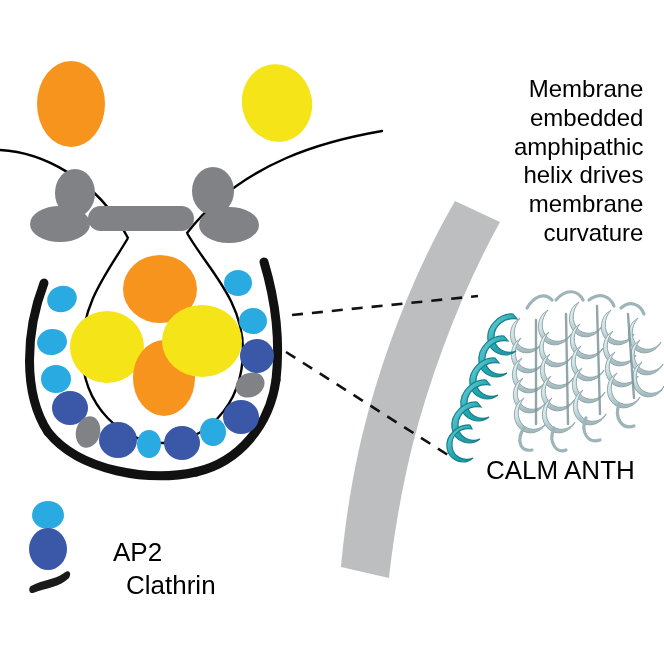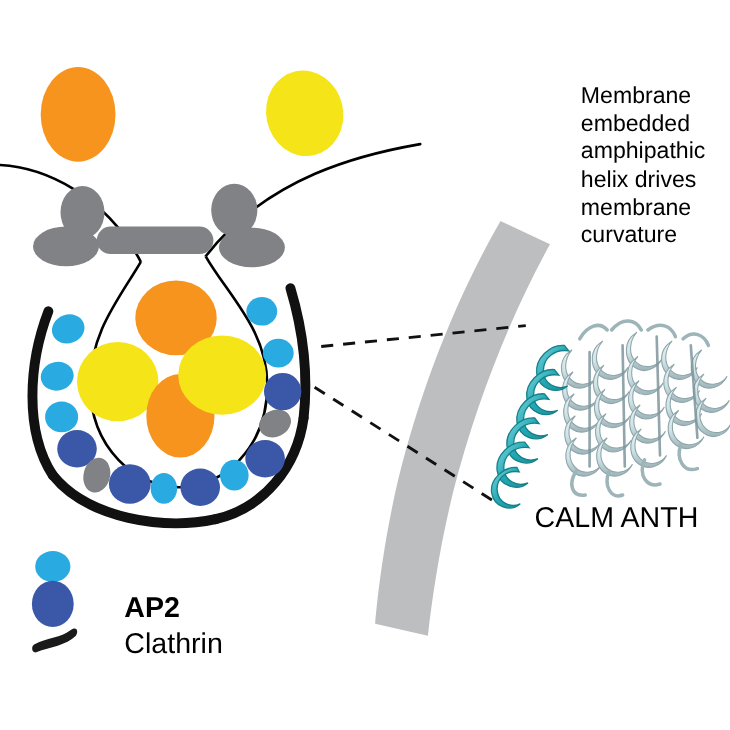--- a/index.html
+++ b/index.html
@@ -32,39 +32,40 @@
     font-family: "Liberation Sans", sans-serif;
     white-space: pre;
     line-height: 1.16;
   }
   #ccv-label {
     left: 244px;
     top: 180px;
     font-size: 26px;
   }
   #curvature-label {
-    left: 528px;
+    left: 514px;
     top: 75px;
-    font-size: 21px;
+    font-size: 24px;
     line-height: 1.2;
+    text-align: right;
   }
   #anth-label {
     left: 486px;
     top: 455px;
     font-size: 26px;
   }
   .legend-label {
     position: absolute;
     left: 113px;
     font-size: 26px;
     color: #000;
   }
   #legend-calm-label { top: 504px; }
-  #legend-ap2-label  { top: 537px; font-weight: bold; }
-  #legend-clathrin-label { top: 570px; }
+  #legend-ap2-label  { top: 537px; }
+  #legend-clathrin-label { top: 570px; margin-left: 13px; }
 </style>
 </head>
 <body>
 
 <div id="figure">
 
   <svg class="layer" viewBox="0 0 664 664">
 
     <defs>
       <linearGradient id="helixGrad" x1="0" y1="0" x2="1" y2="1">

